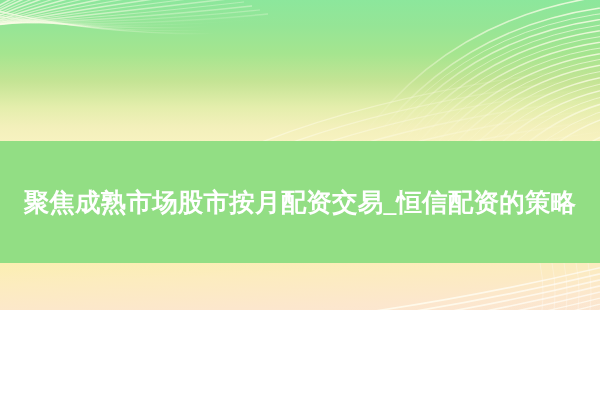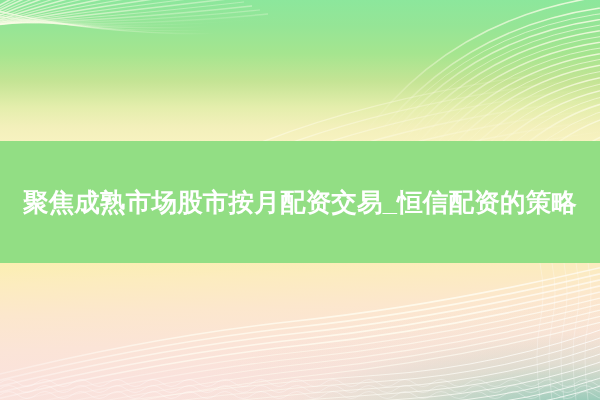--- a/index.html
+++ b/index.html
@@ -3,23 +3,23 @@
 <meta charset="utf-8">
 <style>
   html, body {
     margin: 0;
     padding: 0;
     background: #ffffff;
   }
   #banner {
     position: relative;
     width: 600px;
-    height: 400px;
+    height: 310px;
     overflow: hidden;
-    font-family: Liberation Sans, sans-serif;
+    font-family: Liberation Serif, serif;
   }
 
   
   .band-top {
     position: absolute;
     left: 0;
     top: 0;
     width: 600px;
     height: 141px;
     overflow: hidden;

